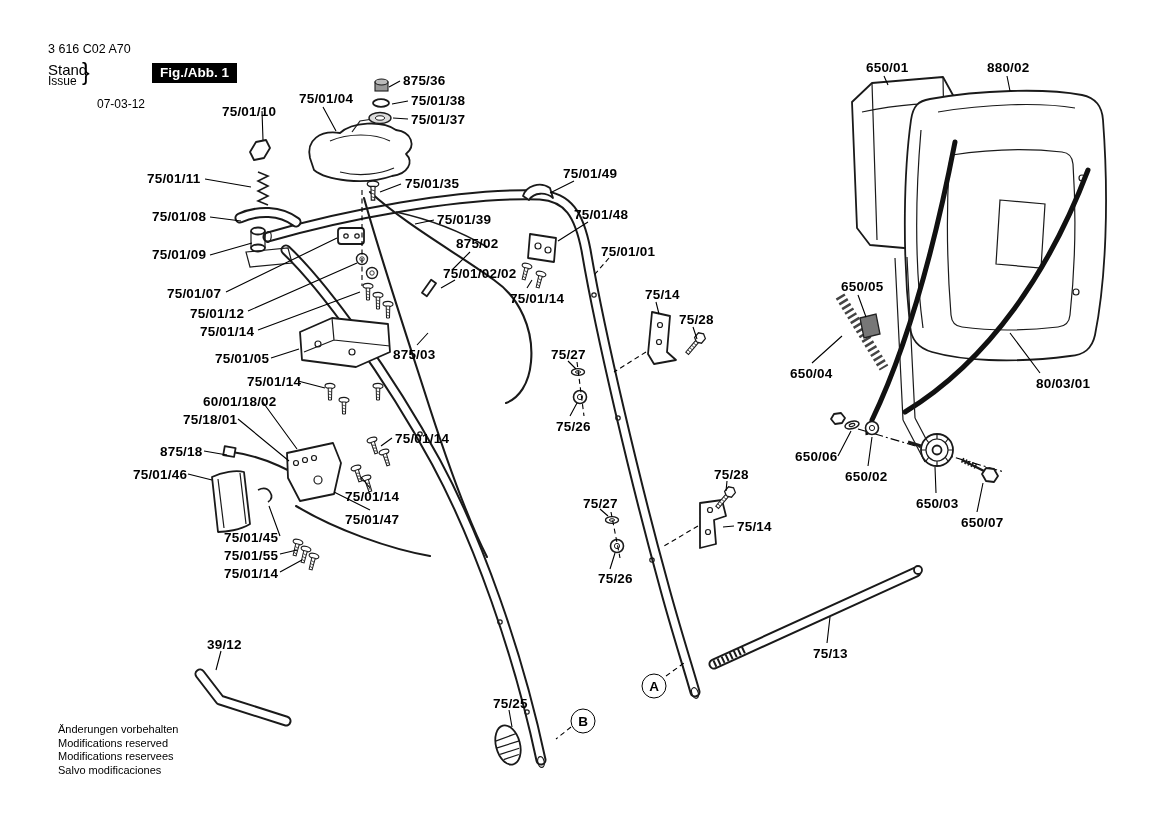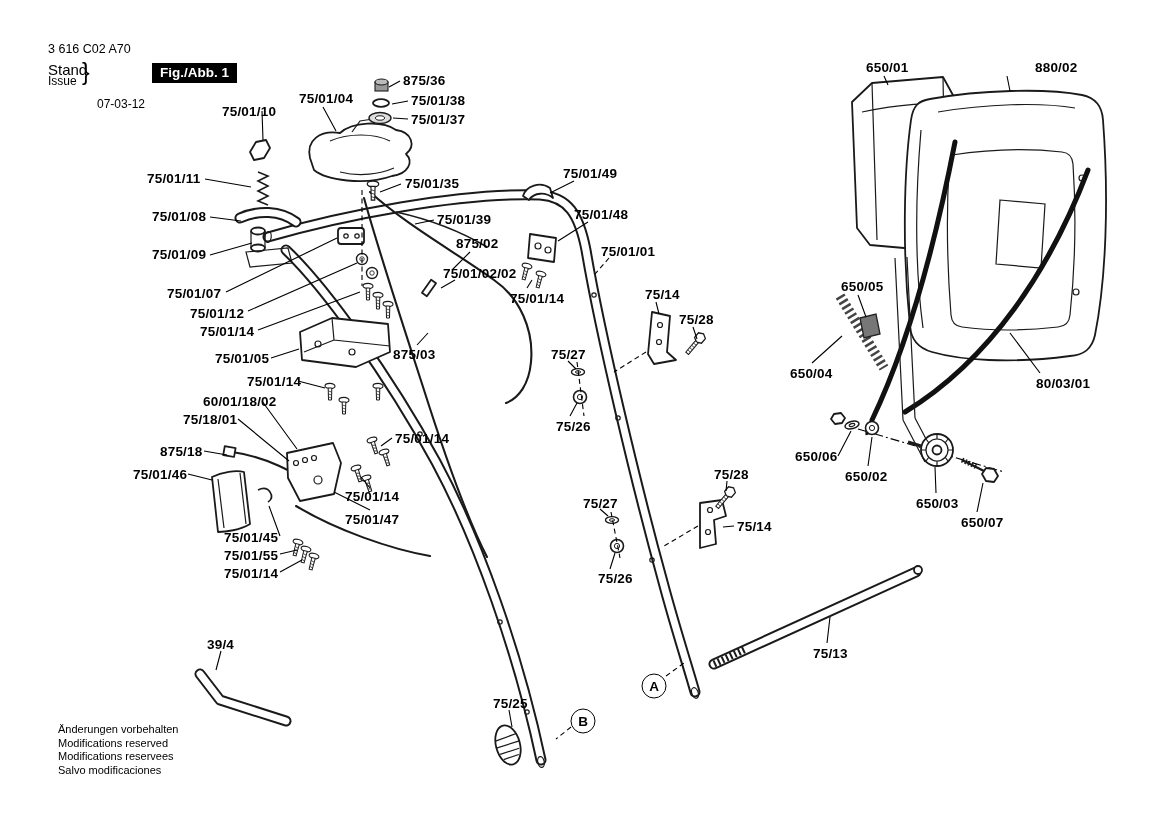--- a/index.html
+++ b/index.html
@@ -268,21 +268,21 @@
   <div class="date">07-03-12</div>
   <div class="fig-box">Fig./Abb. 1</div>
 
   <div>
       <div class="part-label" style="left: 222px; top: 104px;">75/01/10</div>
       <div class="part-label" style="left: 299px; top: 91px;">75/01/04</div>
       <div class="part-label" style="left: 403px; top: 73px;">875/36</div>
       <div class="part-label" style="left: 411px; top: 93px;">75/01/38</div>
       <div class="part-label" style="left: 411px; top: 112px;">75/01/37</div>
       <div class="part-label" style="left: 866px; top: 60px;">650/01</div>
-      <div class="part-label" style="left: 987px; top: 60px; margin-left: 48px;">880/02</div>
+      <div class="part-label" style="left: 987px; top: 60px;">880/02</div>
       <div class="part-label" style="left: 147px; top: 171px;">75/01/11</div>
       <div class="part-label" style="left: 405px; top: 176px;">75/01/35</div>
       <div class="part-label" style="left: 563px; top: 166px;">75/01/49</div>
       <div class="part-label" style="left: 152px; top: 209px;">75/01/08</div>
       <div class="part-label" style="left: 437px; top: 212px;">75/01/39</div>
       <div class="part-label" style="left: 574px; top: 207px;">75/01/48</div>
       <div class="part-label" style="left: 152px; top: 247px;">75/01/09</div>
       <div class="part-label" style="left: 456px; top: 236px;">875/02</div>
       <div class="part-label" style="left: 601px; top: 244px;">75/01/01</div>
       <div class="part-label" style="left: 167px; top: 286px;">75/01/07</div>
@@ -311,21 +311,21 @@
       <div class="part-label" style="left: 714px; top: 467px;">75/28</div>
       <div class="part-label" style="left: 916px; top: 496px;">650/03</div>
       <div class="part-label" style="left: 345px; top: 512px;">75/01/47</div>
       <div class="part-label" style="left: 583px; top: 496px;">75/27</div>
       <div class="part-label" style="left: 737px; top: 519px;">75/14</div>
       <div class="part-label" style="left: 961px; top: 515px;">650/07</div>
       <div class="part-label" style="left: 224px; top: 530px;">75/01/45</div>
       <div class="part-label" style="left: 224px; top: 548px;">75/01/55</div>
       <div class="part-label" style="left: 224px; top: 566px;">75/01/14</div>
       <div class="part-label" style="left: 598px; top: 571px;">75/26</div>
-      <div class="part-label" style="left: 207px; top: 637px;">39/4</div>
+      <div class="part-label" style="left: 207px; top: 637px;">39/12</div>
       <div class="part-label" style="left: 813px; top: 646px;">75/13</div>
       <div class="part-label" style="left: 493px; top: 696px;">75/25</div>
     </div>
 
   <div>
       <div class="view-marker" style="left: 654px; top: 686px;">A</div>
       <div class="view-marker" style="left: 583px; top: 721px;">B</div>
     </div>
 
   <div class="footer">

